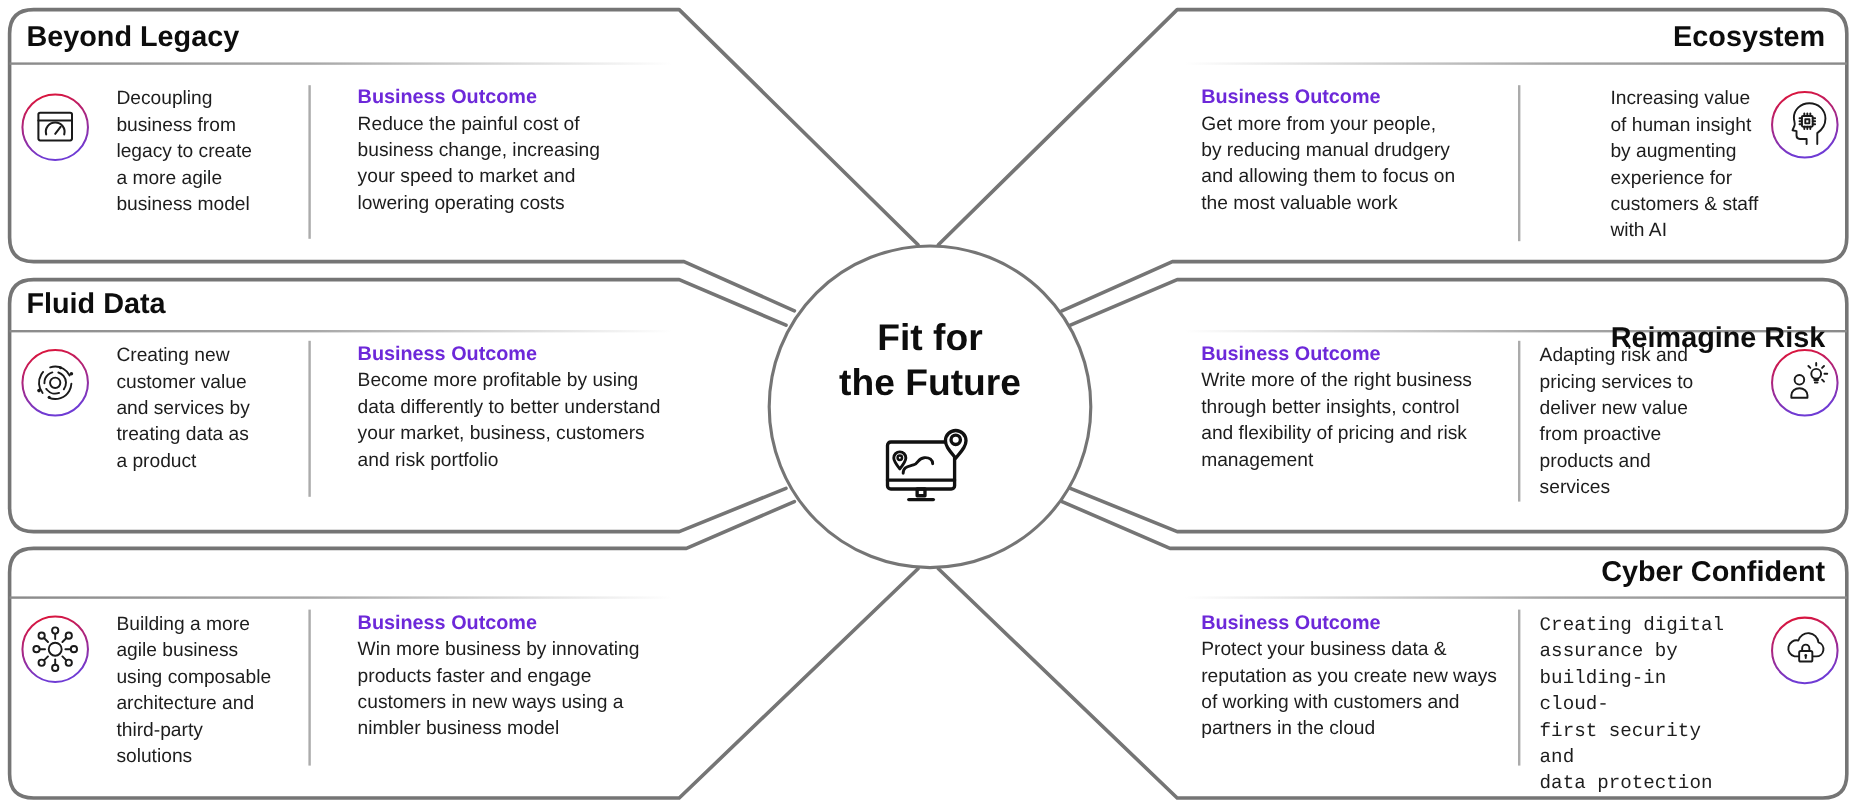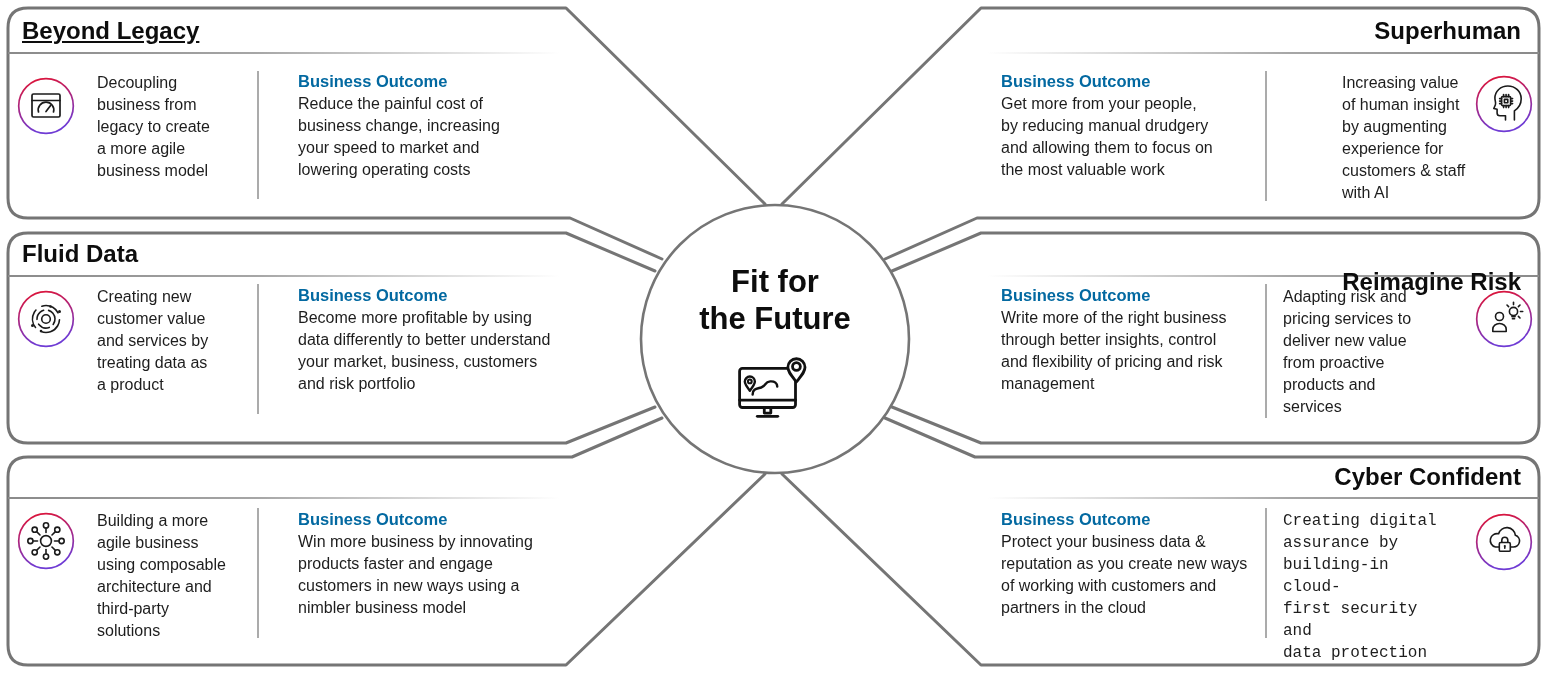--- a/index.html
+++ b/index.html
@@ -7,21 +7,21 @@
   #stage{position:relative;width:1547px;height:673px;background:#fff;}
   #wires{position:absolute;left:0;top:0;z-index:0;}
   .abs{position:absolute;}
   .pane-title{font-size:24px;font-weight:700;color:#0d0d0d;white-space:nowrap;z-index:2;}
   .pane-title.right{text-align:right;}
   .rule{height:2px;z-index:1;}
   .rule.left{background:linear-gradient(90deg,#8a8a8a 0%,#a6a6a6 45%,rgba(170,170,170,0) 100%);}
   .rule.right{background:linear-gradient(270deg,#8a8a8a 0%,#a6a6a6 45%,rgba(170,170,170,0) 100%);}
   .body-text{font-size:16px;line-height:22px;color:#1d1d1d;white-space:pre-line;z-index:2;}
   .vrule{width:2px;background:#ababab;z-index:1;}
-  .bo-head{font-size:16.5px;font-weight:700;color:#0369a1;margin:0 0 2px 0;white-space:nowrap;}
+  .bo-head{font-size:16.5px;font-weight:700;color:#6d28d9;margin:0 0 2px 0;white-space:nowrap;}
   .center-title{font-size:31px;line-height:37px;font-weight:700;color:#0d0d0d;text-align:center;white-space:pre-line;z-index:2;}
   .icon-badge{z-index:2;}
   svg{display:block;}
 </style>
 </head>
 <body>
 
 <div id="stage">
 
   <svg id="wires" width="1547" height="673" viewBox="0 0 1547 673">
@@ -29,21 +29,21 @@
       <path d="M 765 204 L 566 8 H 28 Q 8 8 8 28 V 198 Q 8 218 28 218 H 570 L 662 259"></path>
       <path d="M 655 271 L 566 233 H 28 Q 8 233 8 253 V 423 Q 8 443 28 443 H 566 L 655 407"></path>
       <path d="M 662 418 L 572 457 H 28 Q 8 457 8 477 V 645 Q 8 665 28 665 H 566 L 765 474"></path>
       <path d="M 782 204 L 981 8 H 1519 Q 1539 8 1539 28 V 198 Q 1539 218 1519 218 H 977 L 885 259"></path>
       <path d="M 892 271 L 981 233 H 1519 Q 1539 233 1539 253 V 423 Q 1539 443 1519 443 H 981 L 892 407"></path>
       <path d="M 885 418 L 975 457 H 1519 Q 1539 457 1539 477 V 645 Q 1539 665 1519 665 H 981 L 782 474"></path>
       <circle cx="775" cy="339" r="134" fill="#ffffff" stroke-width="2.6"></circle>
     </g>
   </svg>
 
-  <div class="abs pane-title" style="left:22px;top:17px;text-decoration:underline;">Beyond Legacy</div>
+  <div class="abs pane-title" style="left:22px;top:17px;">Beyond Legacy</div>
   <div class="abs rule left" style="left:8px;top:52px;width:552px;"></div>
   <div class="abs icon-badge" style="left:17px;top:77px;">
     <svg width="58" height="58" viewBox="0 0 58 58">
       <defs>
           <linearGradient id="g1" x1="0" y1="0" x2="0.25" y2="1">
         <stop offset="0" stop-color="#E4112E"></stop>
             <stop offset="1" stop-color="#6F3BD4"></stop>
           </linearGradient>
         </defs>
       <circle cx="29" cy="29" r="27.3" fill="none" stroke="url(#g1)" stroke-width="1.7"></circle>
@@ -144,21 +144,21 @@
 solutions</div>
   <div class="abs vrule" style="left:257px;top:508px;height:130px;"></div>
   <div class="abs" style="left:298px;top:510px;width:300px;z-index:2;">
     <div class="bo-head">Business Outcome</div>
     <div class="body-text">Win more business by innovating
 products faster and engage
 customers in new ways using a
 nimbler business model</div>
   </div>
 
-  <div class="abs pane-title right" style="right:26px;top:17px;">Superhuman</div>
+  <div class="abs pane-title right" style="right:26px;top:17px;">Ecosystem</div>
   <div class="abs rule right" style="left:987px;top:52px;width:552px;"></div>
   <div class="abs" style="left:1001px;top:72px;width:260px;z-index:2;">
     <div class="bo-head">Business Outcome</div>
     <div class="body-text">Get more from your people,
 by reducing manual drudgery
 and allowing them to focus on
 the most valuable work</div>
   </div>
   <div class="abs vrule" style="left:1265px;top:71px;height:130px;"></div>
   <div class="abs body-text" style="left:1342px;top:72px;width:172px;">Increasing value

